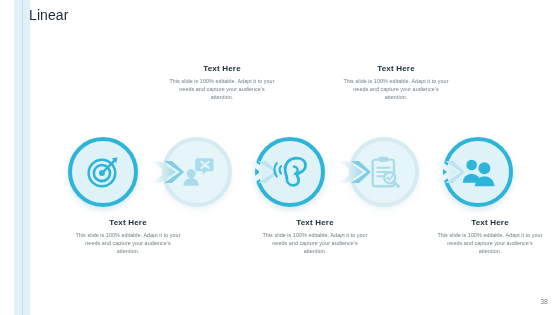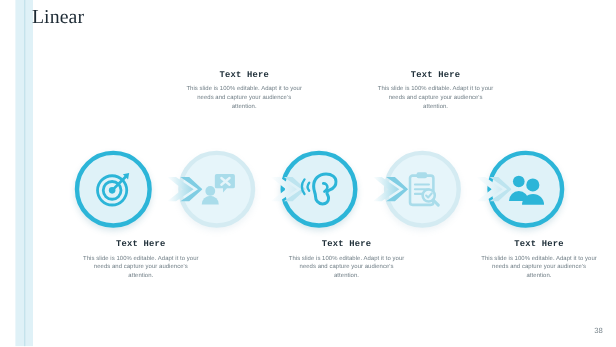--- a/index.html
+++ b/index.html
@@ -21,22 +21,22 @@
     background:#dff1f7;
   }
   .band-line{
     position:absolute;left:22px;top:0;width:1px;height:315px;
     background:#bfdfe9;
   }
 
   
   .title{
     position:absolute;left:29px;top:6px;width:220px;
-    font-family:Liberation Serif, serif;
-    font-size:18px;line-height:19px;
+    font-family:Liberation Sans, sans-serif;
+    font-size:14px;line-height:19px;
     color:#1d2a34;
     letter-spacing:0.1px;
   }
   .title .l2{display:block;}
 
   
   .chain{
     position:absolute;left:0;top:0;width:560px;height:315px;
     pointer-events:none;
   }
@@ -75,21 +75,21 @@
     position:absolute;
     width:34px;height:30px;
     z-index:1;
     pointer-events:auto;
   }
   .arrow svg{display:block;width:34px;height:30px;}
 
   
   .tblock{position:absolute;width:108px;text-align:center;}
   .tblock .hd{
-    font-family:Liberation Mono, monospace;
+    font-family:Liberation Sans, sans-serif;
     font-weight:bold;
     font-size:8px;
     color:#20303a;
     margin:0 0 4px 0;
     letter-spacing:0.2px;
   }
   .tblock .bd{
     font-family:"Liberation Sans", sans-serif;
     font-size:5.4px;
     line-height:8px;

